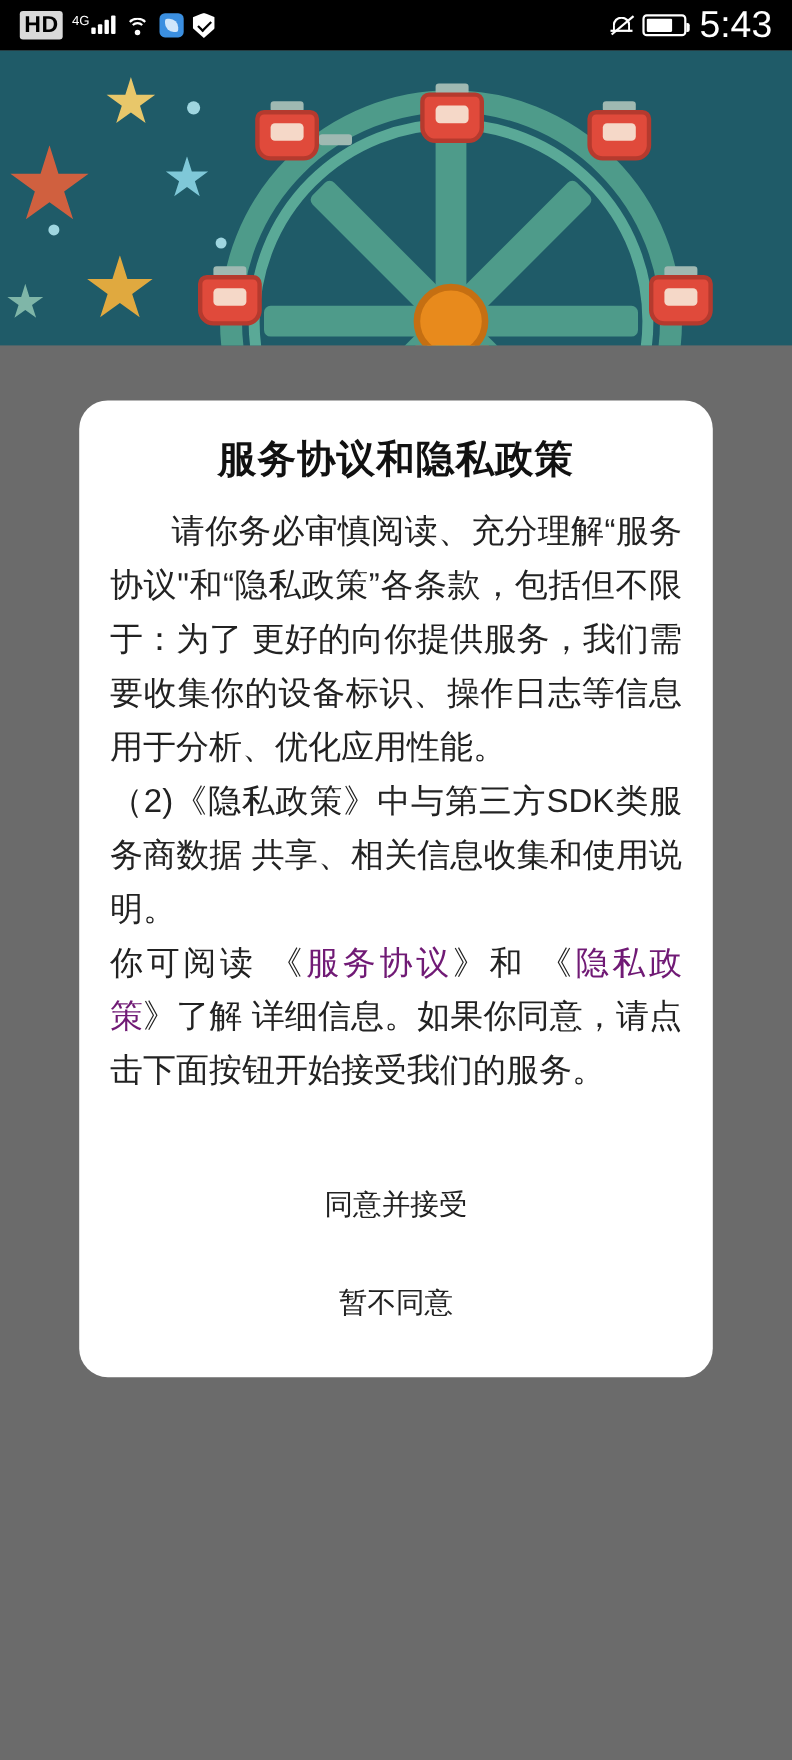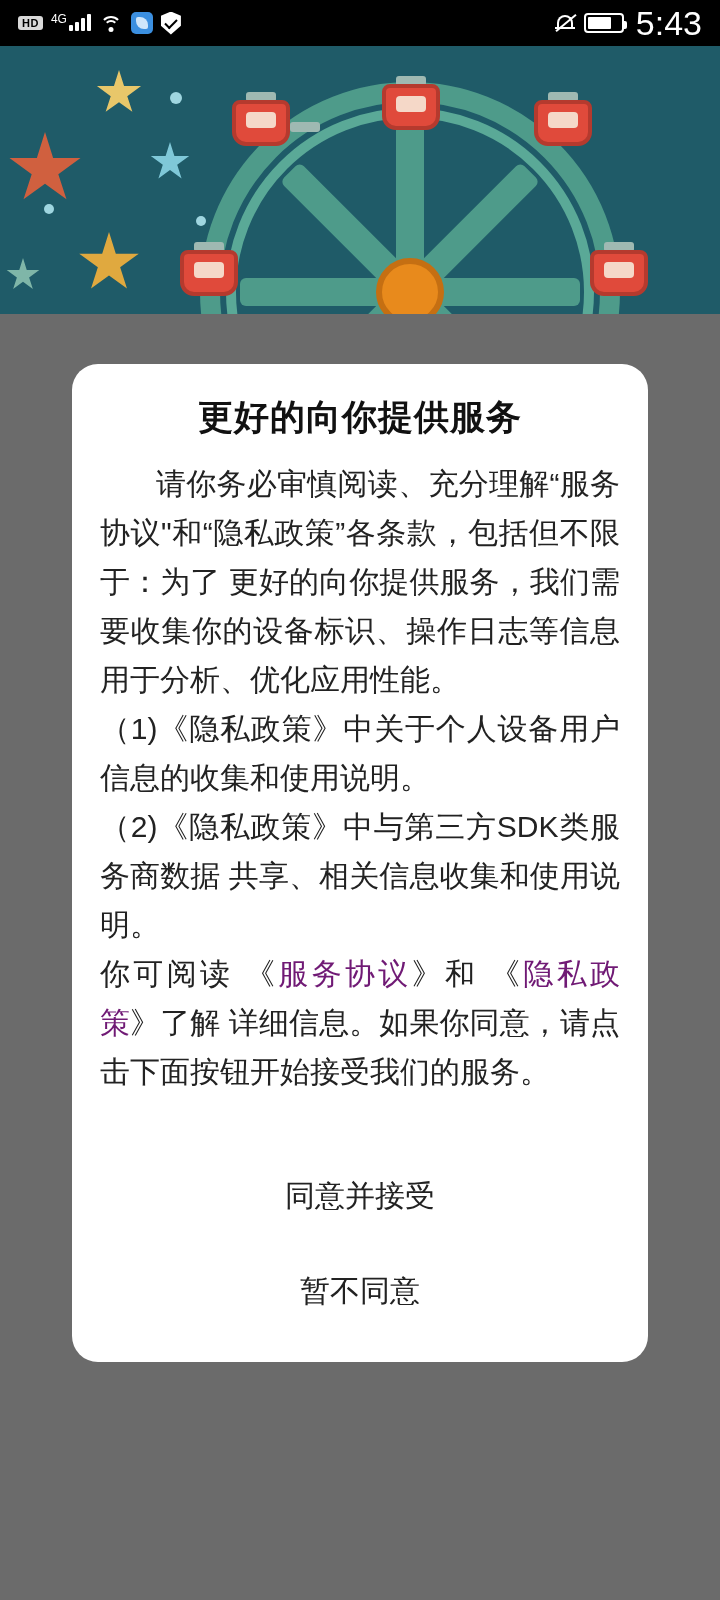--- a/index.html
+++ b/index.html
@@ -11,21 +11,21 @@
   }
   
   .statusbar {
     position:absolute; top:0; left:0; width:720px; height:46px;
     background:#000; color:#fff;
     display:flex; align-items:center; justify-content:space-between;
     padding:0 18px;
   }
   .sb-left, .sb-right { display:flex; align-items:center; gap:8px; }
   .hd-badge {
-    font-size:11px; font-weight:bold; letter-spacing:0.5px;
+    font-size:21px; font-weight:bold; letter-spacing:0.5px;
     background:#d9d9d9; color:#000; border-radius:3px;
     padding:1px 4px; line-height:1.1;
   }
   .net-wrap { display:flex; gap:2px; }
   .net-label { font-size:12px; line-height:1; margin-bottom:9px; }
   .bars { display:flex; align-items:flex-end; gap:2px; height:18px; }
   .bars i { display:block; width:4px; background:#fff; border-radius:1px; }
   .bars i:nth-child(1){height:6px}
   .bars i:nth-child(2){height:9px}
   .bars i:nth-child(3){height:13px}
@@ -142,21 +142,21 @@
     text-align:center; font-size:35px; font-weight:bold; color:#111;
     margin-bottom:18px; letter-spacing:1px;
   }
   .para {
     font-size:30px; line-height:49px; color:#222; text-align:justify;
   }
   .para.indent { text-indent:56px; }
   .link { color:#701a75; }
   .btns { margin-top:64px; }
   .btn {
-    text-align:center; font-size:30px; color:#222; padding:16px 0;
+    text-align:center; font-size:26px; color:#222; padding:16px 0;
   }
   .btn.second { margin-top:22px; }
 </style>
 </head>
 <body>
 
 <div class="statusbar">
   <div class="sb-left">
     <span class="hd-badge">HD</span>
     <span class="net-wrap">
@@ -219,24 +219,23 @@
     <div class="cab-top" style="left:-6px;  top:160px;"></div>
     <div class="cab" style="left:-20px; top:168px;"></div>
     <div class="cab-top" style="left:404px; top:160px;"></div>
     <div class="cab" style="left:390px; top:168px;"></div>
     <div class="cab-top" style="left:90px;  top:40px;"></div>
 
   </div>
 </div>
 
 <div class="dialog">
-  <div class="dialog-title">更好的向你提供服务</div>
+  <div class="dialog-title">服务协议和隐私政策</div>
 
   <p class="para indent">请你务必审慎阅读、充分理解“服务协议"和“隐私政策”各条款，包括但不限于：为了 更好的向你提供服务，我们需要收集你的设备标识、操作日志等信息用于分析、优化应用性能。</p>
-  <p class="para">（1)《隐私政策》中关于个人设备用户信息的收集和使用说明。</p>
   <p class="para">（2)《隐私政策》中与第三方SDK类服务商数据 共享、相关信息收集和使用说明。</p>
 
   <p class="para"><span>你可阅读 《</span><span class="link">服务协议</span><span>》和 《</span><span class="link">隐私政策</span><span>》了解 详细信息。如果你同意，请点击下面按钮开始接受我们的服务。</span></p>
 
   <div class="btns">
     <div class="btn">同意并接受</div>
     <div class="btn second">暂不同意</div>
   </div>
 </div>
 

